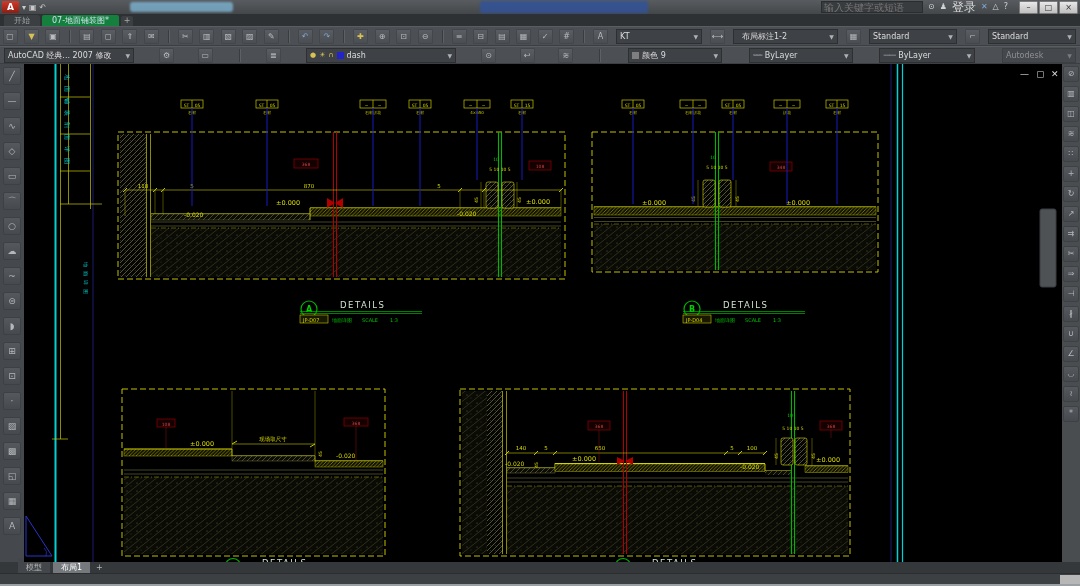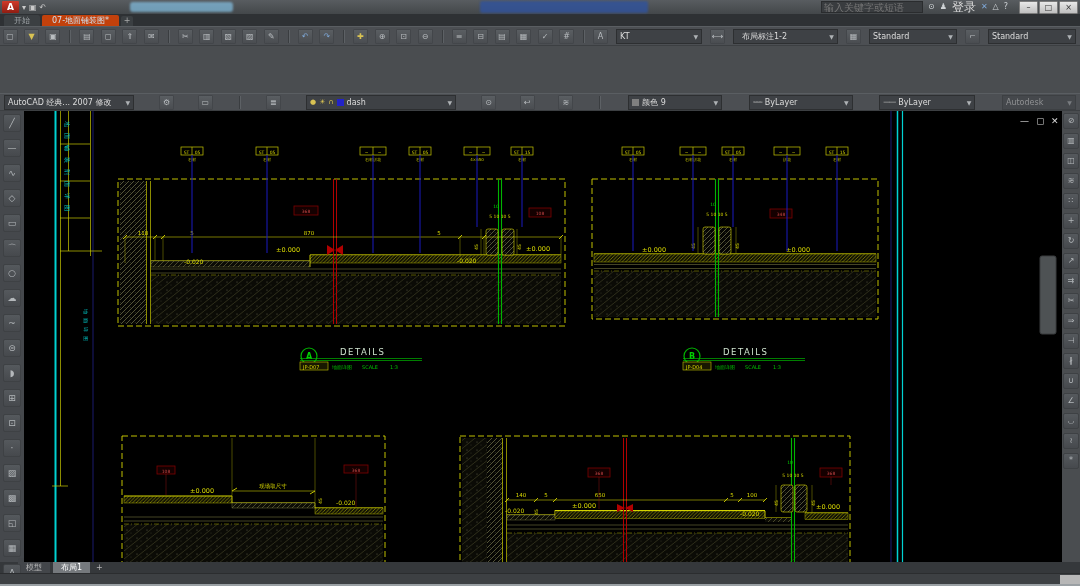--- a/index.html
+++ b/index.html
@@ -14,26 +14,26 @@
   .ttl{position:absolute;left:320px;top:0;height:14px;line-height:14px;white-space:nowrap;color:#f0f0f0;}
   .tbr{position:absolute;right:2px;top:0;height:14px;display:flex;align-items:center;gap:5px;}
   .srch{width:96px;height:10px;background:#393c3f;border:1px solid #2a2c2e;color:#9fb3c8;font-size:10px;padding:0 2px;}
   .tbi{color:#cfd3d6;font-size:8px;line-height:10px;}
   .signin{font-size:12px;color:#d8d8d8;}
   .winbtns{display:flex;gap:1px;margin-left:6px;}
   .wb{width:17px;height:11px;background:linear-gradient(#e8e8e8,#bfbfbf);color:#333;font-size:8px;line-height:11px;text-align:center;border:1px solid #7c7c7c;border-radius:1px;}
   
   .filetabs{height:12px;background:#2e3134;display:flex;align-items:flex-end;padding-left:4px;flex:0 0 auto;}
   .ftab{height:11px;line-height:11px;padding:0 10px;font-size:8px;color:#9fa4a8;background:#3b3f42;border-radius:2px 2px 0 0;margin-right:2px;}
-  .ftab.active{background:#c2410c;color:#cfe2f0;}
+  .ftab.active{background:#15803d;color:#cfe2f0;}
   .ftadd{width:12px;height:10px;line-height:10px;text-align:center;font-size:8px;color:#aaa;background:#3b3f42;border-radius:2px 2px 0 0;}
   
   .tbrow{background:#4c4f53;display:flex;align-items:center;padding:0 2px;border-top:1px solid #5a5e62;border-bottom:1px solid #3c3f42;flex:0 0 auto;justify-content:space-between;}
   .row1{height:18px;}
-  .row2{height:16px;margin-top:47px;}
+  .row2{height:16px;}
   .ti{width:13px;height:13px;margin:0 0.5px;background:linear-gradient(#5a5e62,#4a4d51);border:1px solid #43464a;border-radius:1px;position:relative;color:#b9bdc0;}
   .ti::before{content:attr(data-glyph);position:absolute;left:0;top:0;width:13px;height:13px;font-size:8px;line-height:13px;text-align:center;}
   .ti.yel::before{color:#d8c253;}
   .ti.blu::before{color:#7fa8d8;}
   .tsep{width:1px;height:13px;background:#3a3d40;margin:0 3px;box-shadow:1px 0 0 #5d6165;}
   .combo{height:13px;background:#3e4145;border:1px solid #2d2f31;color:#dcdcdc;font-size:8px;display:flex;align-items:center;padding:0 3px;gap:3px;margin:0 2px;}
   .combo .arr{margin-left:auto;color:#aeb2b5;font-size:6px;}
   .combo.dis{opacity:.45;}
   .sw{width:7px;height:7px;display:inline-block;flex:0 0 auto;}
   .ltglyph{color:#c8c8c8;font-size:7px;letter-spacing:-1px;}

